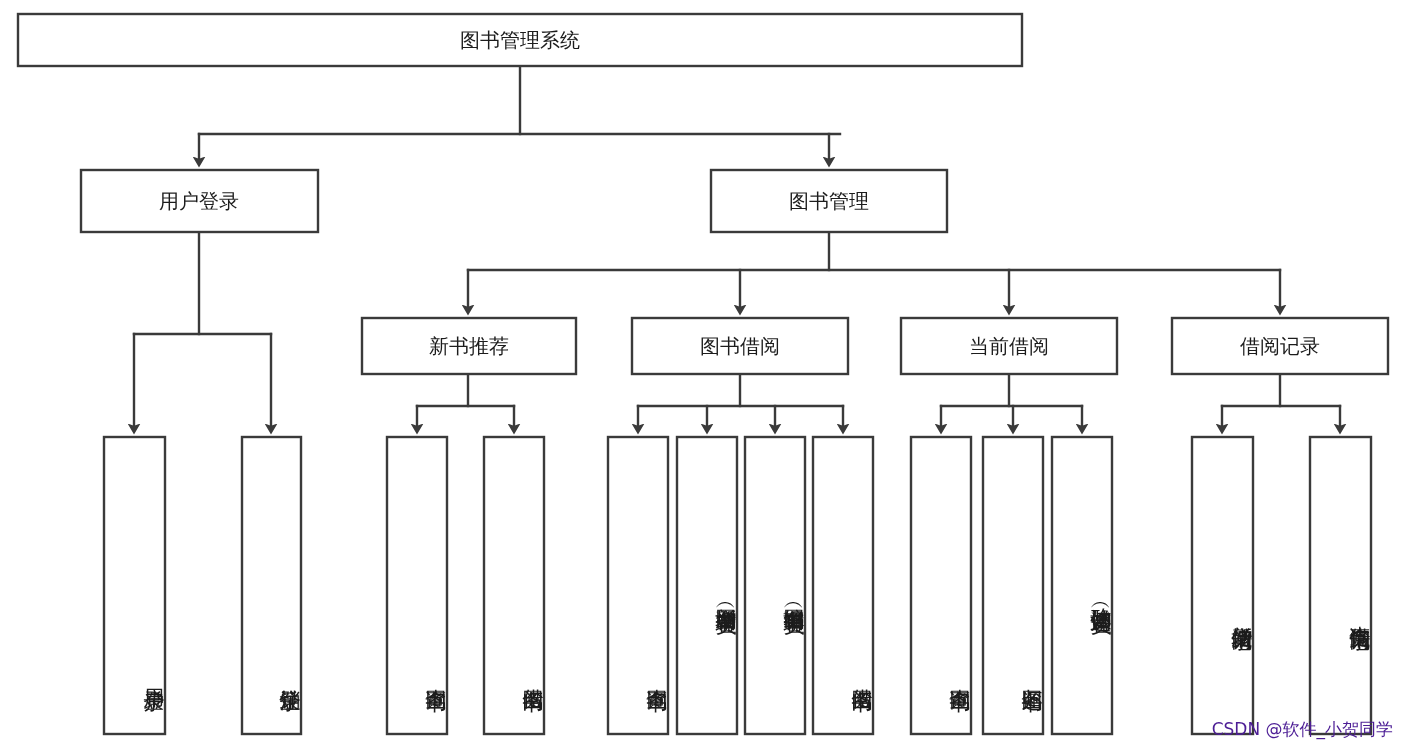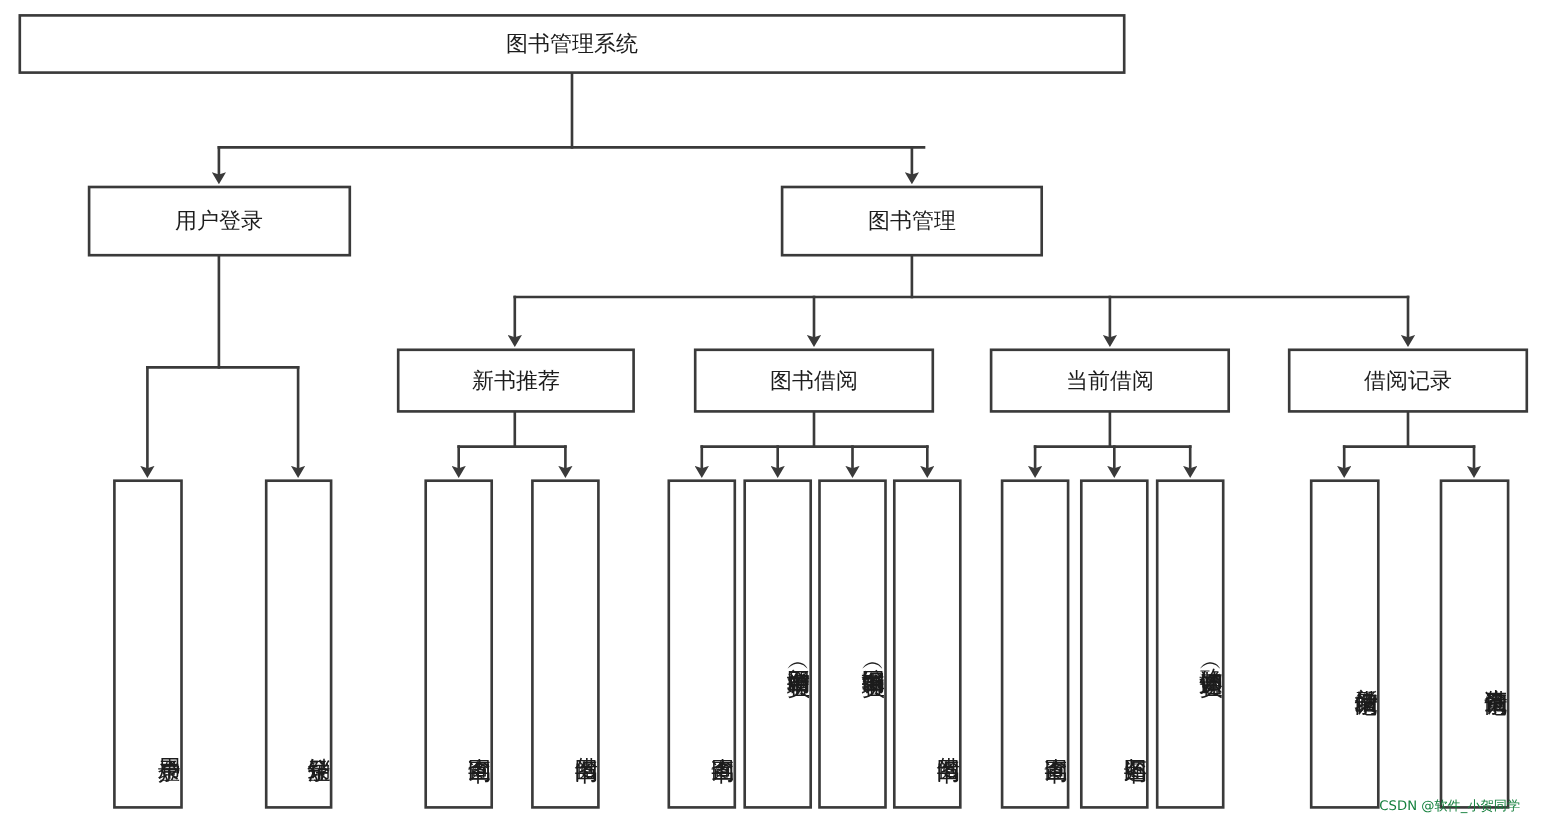--- a/index.html
+++ b/index.html
@@ -58,25 +58,25 @@
     color: #1c1c1c;
     letter-spacing: 1px;
     display: flex;
     align-items: flex-start;
     justify-content: center;
     white-space: nowrap;
     pointer-events: none;
   }
   .watermark {
     position: absolute;
-    right: 23px;
+    right: 12px;
     bottom: 6px;
     font-family: "DejaVu Sans", "Liberation Sans", sans-serif;
-    font-size: 12px;
-    color: #15803d;
+    font-size: 17px;
+    color: #4c1d95;
     white-space: nowrap;
   }
 </style>
 </head>
 <body>
 
 <div id="diagram-root">
 
   <svg id="tree-svg" viewBox="0 0 1405 747">
     <defs>

